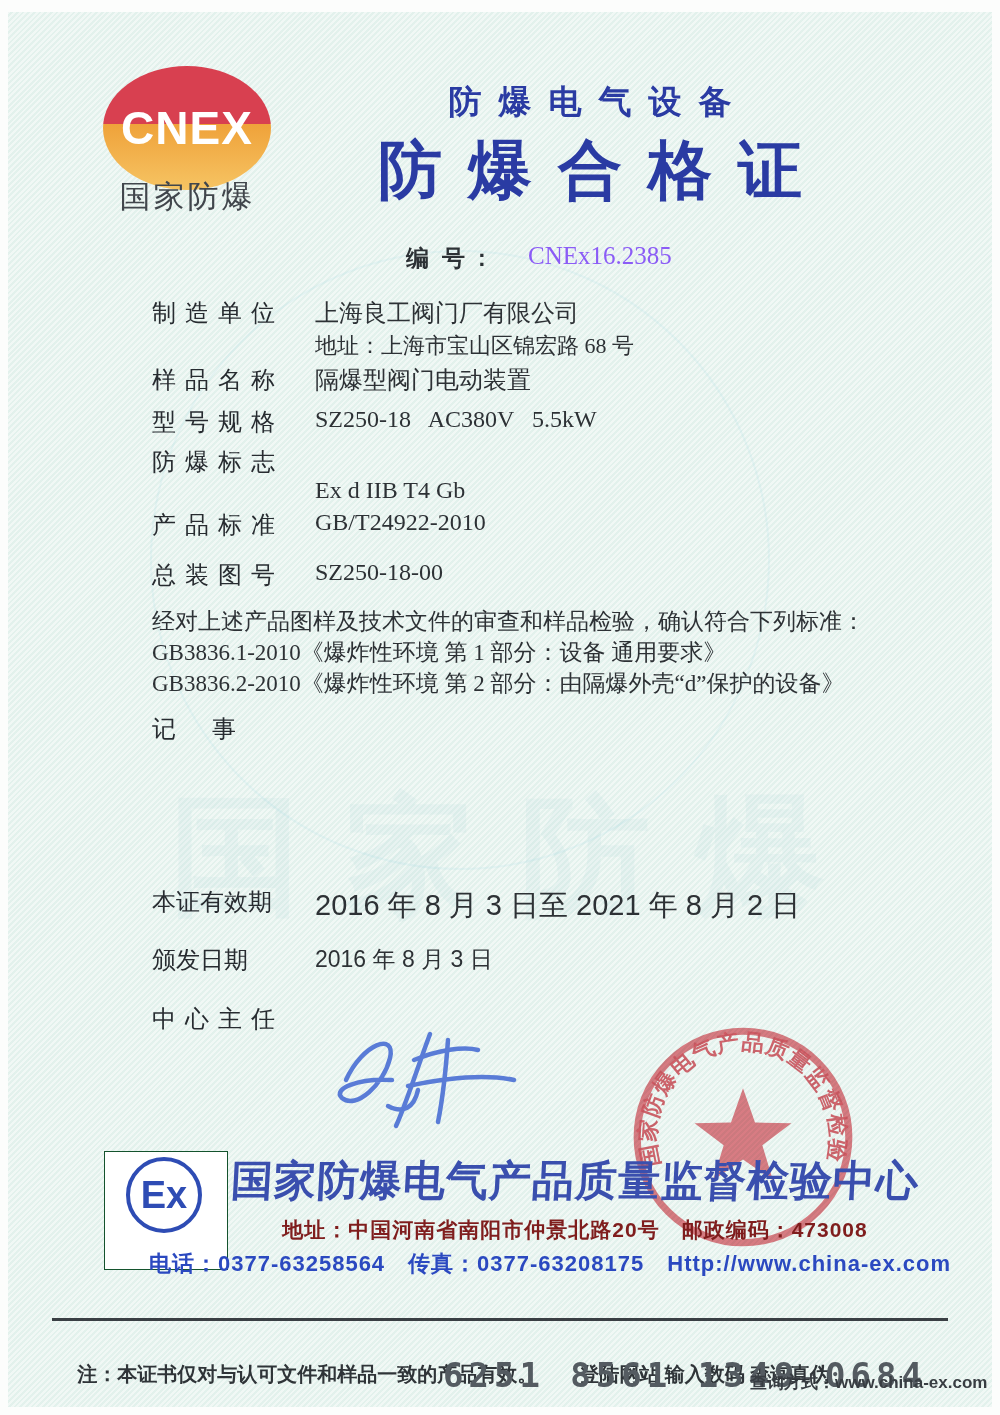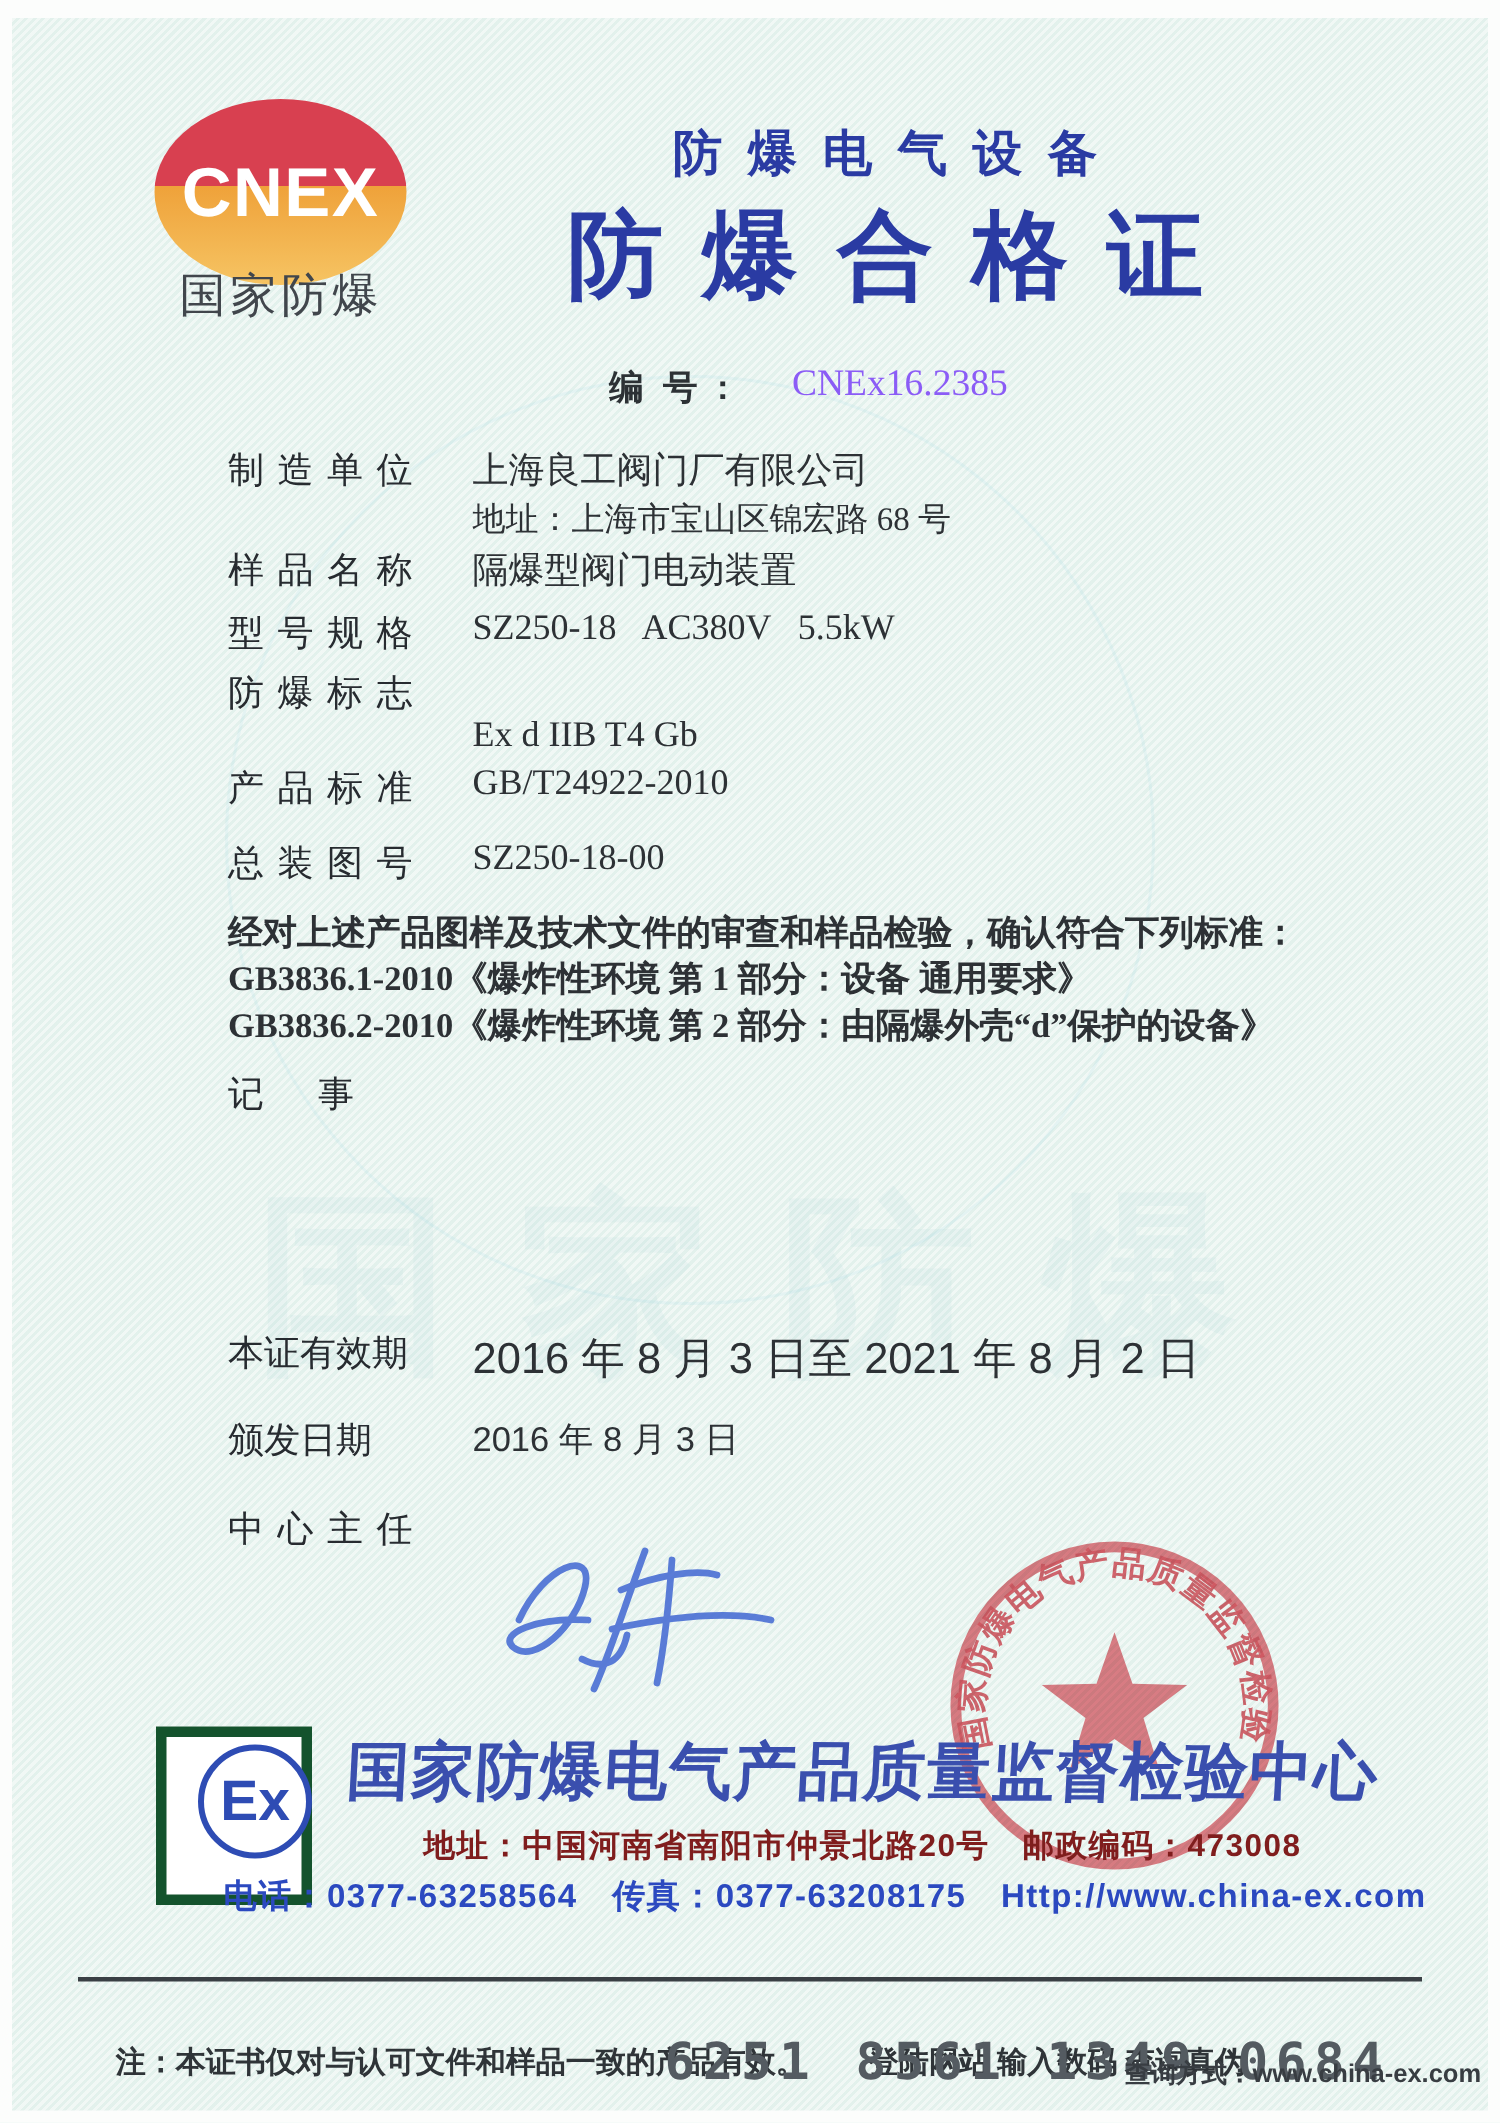--- a/index.html
+++ b/index.html
@@ -45,36 +45,36 @@
     letter-spacing:13px; font-weight:600; font-family:"Liberation Sans",sans-serif; }
   .certno-value { position:absolute; left:528px; top:-1px; font-size:25px; color:#8b5cf6; }
 
   
   .flabel { position:absolute; font-size:24px; color:#272b30; letter-spacing:9px;
     font-weight:500; font-family:"Liberation Sans",sans-serif; white-space:pre; }
   .fvalue { position:absolute; font-size:24px; color:#2d3135; white-space:pre; }
   .fsub   { position:absolute; font-size:22px; color:#2d3135; white-space:pre; }
 
   .statement { position:absolute; left:152px; top:606px; width:760px;
-    font-size:23px; color:#2d3135; line-height:31px;font-weight:bold; }
+    font-size:23px; color:#2d3135; line-height:31px; }
 
   .notes-label { position:absolute; left:152px; top:713px; font-size:24px; color:#272b30;
     letter-spacing:36px; font-weight:500; font-family:"Liberation Sans",sans-serif; }
   .notes-body { position:absolute; left:330px; top:711px; width:580px;
     font-size:22px; color:#2d3135; line-height:27px; }
 
   
   .signature { position:absolute; left:318px; top:1018px; }
 
   
   .stamp { position:absolute; left:626px; top:1020px; mix-blend-mode:multiply; opacity:.92; }
 
   
-  .badge { position:absolute; left:104px; top:1151px; width:104px; height:119px;
-    background:#fff; border:7px solid #14532d; }
+  .badge { position:absolute; left:104px; top:1151px; width:124px; height:119px;
+    background:#fff; border:1px solid #14532d; }
   .badge-circle { position:absolute; left:21px; top:5px; width:76px; height:76px;
     border:4px solid #2e4cb4; border-radius:50%; display:flex; align-items:center;
     justify-content:center; background:#fff; }
   .badge-ex { font-size:38px; font-weight:bold; color:#2e4cb4;
     font-family:"Liberation Sans",sans-serif; }
   .badge-band { position:absolute; left:0; bottom:0; width:100%; height:48px; background:#3050b4;
     display:flex; flex-direction:column; align-items:center; justify-content:center;
     font-family:"Liberation Sans",sans-serif; color:#fff; }
   .badge-cqst { font-size:22px; letter-spacing:5px; font-weight:bold; line-height:24px; }
   .badge-ny { font-size:14px; letter-spacing:2px; font-weight:bold; line-height:16px; }

